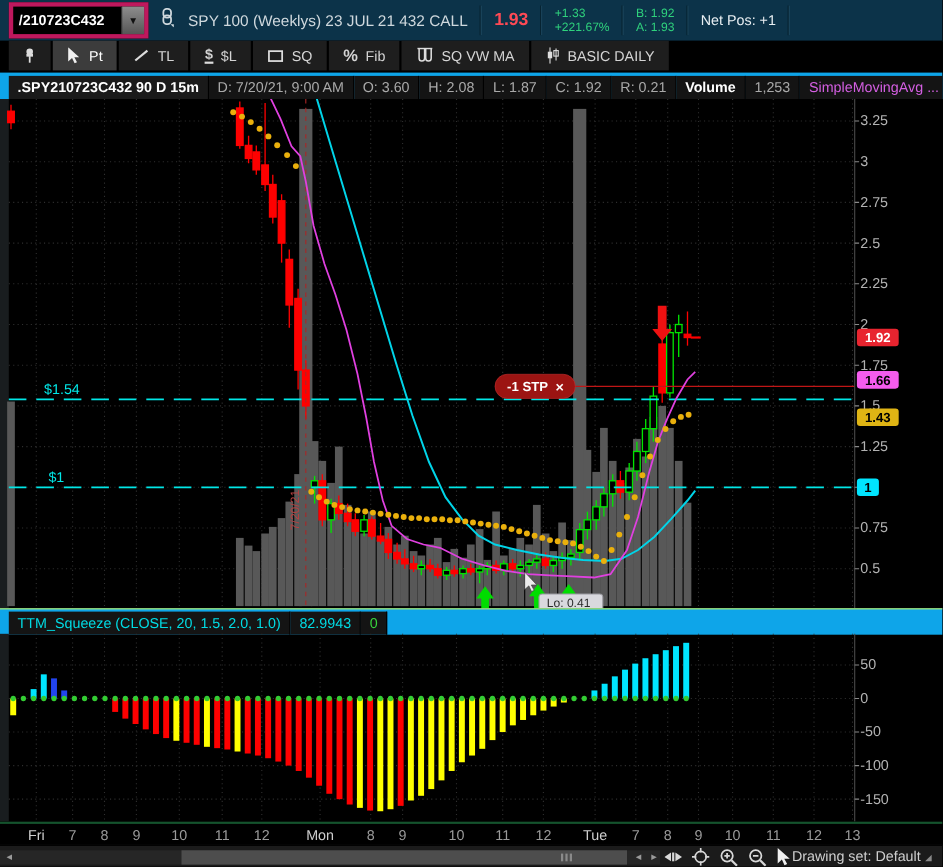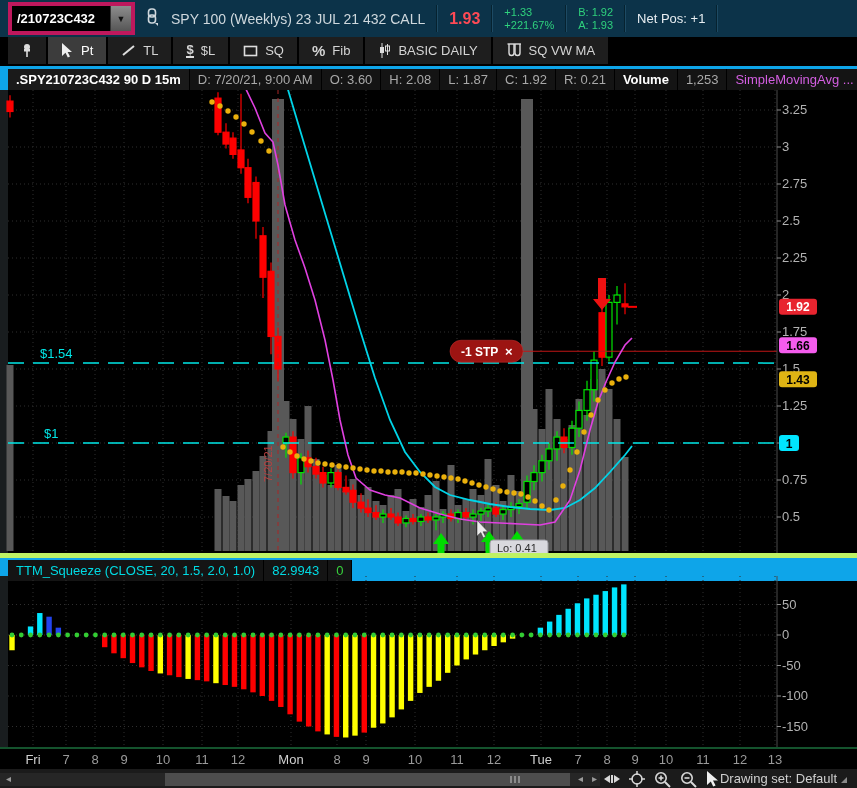--- a/index.html
+++ b/index.html
@@ -23,21 +23,21 @@
   .tbtn{height:27px;background:#1e1e1e;color:#d4d4d4;font-size:13px;display:flex;align-items:center;gap:7px;
         padding:0 13px;margin-right:2px;cursor:pointer;}
   .tbtn.active{background:#3c3c3c;color:#fff;}
   .tright{margin-left:auto;display:flex;}
   .ticon{display:flex;align-items:center;}
   .dollarL{font-weight:bold;border-bottom:2px solid #ddd;line-height:12px;}
   .gear{font-size:17px;color:#e0e0e0;}
   
   .chead{position:absolute;left:0;width:857px;display:flex;align-items:flex-end;background:#0ea5e9;}
   .chead1{top:66px;height:24px;}
-  .chead2{top:553px;height:23px;border-top:5px solid #bef264;}
+  .chead2{top:553px;height:23px;border-top:1px solid #bef264;}
   .chip{background:#141414;border-right:1px solid #000;color:#a9a9a9;font-size:13px;height:21px;
         display:flex;align-items:center;padding:0 8px;white-space:nowrap;}
   .chip.title{color:#fff;font-weight:bold;background:#1a1a1a;margin-left:8px;}
   .chip.white{color:#fff;font-weight:bold;}
   .chip.magenta{color:#d45fe2;}
   .chip.cyan{color:#00dbe4;}
   .chip.green{color:#37d23c;}
   
   #price-svg{position:absolute;left:0;top:90px;}
   #squeeze-svg{position:absolute;left:0;top:576px;}
@@ -133,38 +133,38 @@
           </svg>
       </span>
       <span>SQ</span>
     </div>
     <div class="tbtn">
       <span class="ticon" style="font-weight:bold;font-size:15px">%</span>
       <span>Fib</span>
     </div>
     <div class="tbtn">
       <span class="ticon">
+        <svg width="16" height="15" viewBox="0 0 16 15">
+          <path d="M3 1 v9 a2.5 2.5 0 0 0 5 0 v-9" fill="none" stroke="#ddd" stroke-width="1.4"></path>
+          <path d="M9 1 v9 a2.5 2.5 0 0 0 5 0 v-9" fill="none" stroke="#ddd" stroke-width="1.4"></path>
+          <line x1="1.5" y1="1" x2="15" y2="1" stroke="#ddd" stroke-width="1.4"></line>
+        </svg>
+      </span>
+      <span>SQ VW MA</span>
+    </div>
+    <div class="tbtn">
+      <span class="ticon">
         <svg width="13" height="15" viewBox="0 0 13 15">
           <line x1="4" y1="0" x2="4" y2="15" stroke="#ddd" stroke-width="1"></line>
           <rect x="2" y="4" width="4" height="6" fill="#ddd"></rect>
           <line x1="9.5" y1="1" x2="9.5" y2="12" stroke="#ddd" stroke-width="1"></line>
           <rect x="7.5" y="3" width="4" height="5" fill="none" stroke="#ddd"></rect>
         </svg>
       </span>
       <span>BASIC DAILY</span>
-    </div>
-    <div class="tbtn">
-      <span class="ticon">
-        <svg width="16" height="15" viewBox="0 0 16 15">
-          <path d="M3 1 v9 a2.5 2.5 0 0 0 5 0 v-9" fill="none" stroke="#ddd" stroke-width="1.4"></path>
-          <path d="M9 1 v9 a2.5 2.5 0 0 0 5 0 v-9" fill="none" stroke="#ddd" stroke-width="1.4"></path>
-          <line x1="1.5" y1="1" x2="15" y2="1" stroke="#ddd" stroke-width="1.4"></line>
-        </svg>
-      </span>
-      <span>SQ VW MA</span>
     </div>
   </div>
 
   <div class="chead chead1">
     <div class="chip title">.SPY210723C432 90 D 15m</div>
     <div class="chip">D: 7/20/21, 9:00 AM</div>
     <div class="chip">O: 3.60</div>
     <div class="chip">H: 2.08</div>
     <div class="chip">L: 1.87</div>
     <div class="chip">C: 1.92</div>

